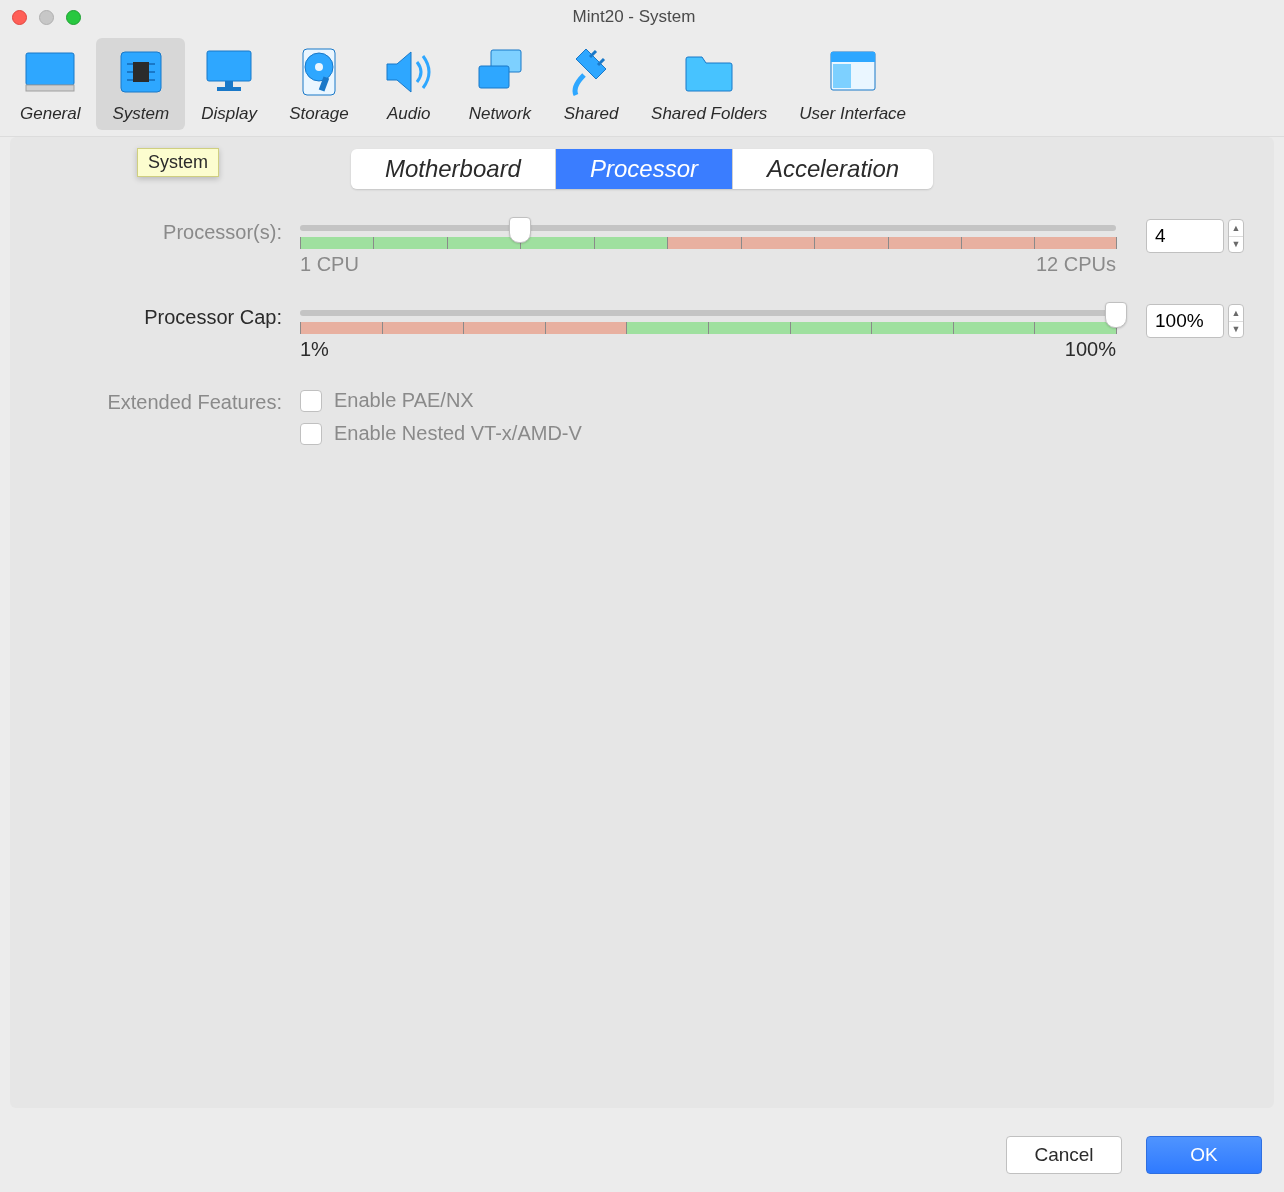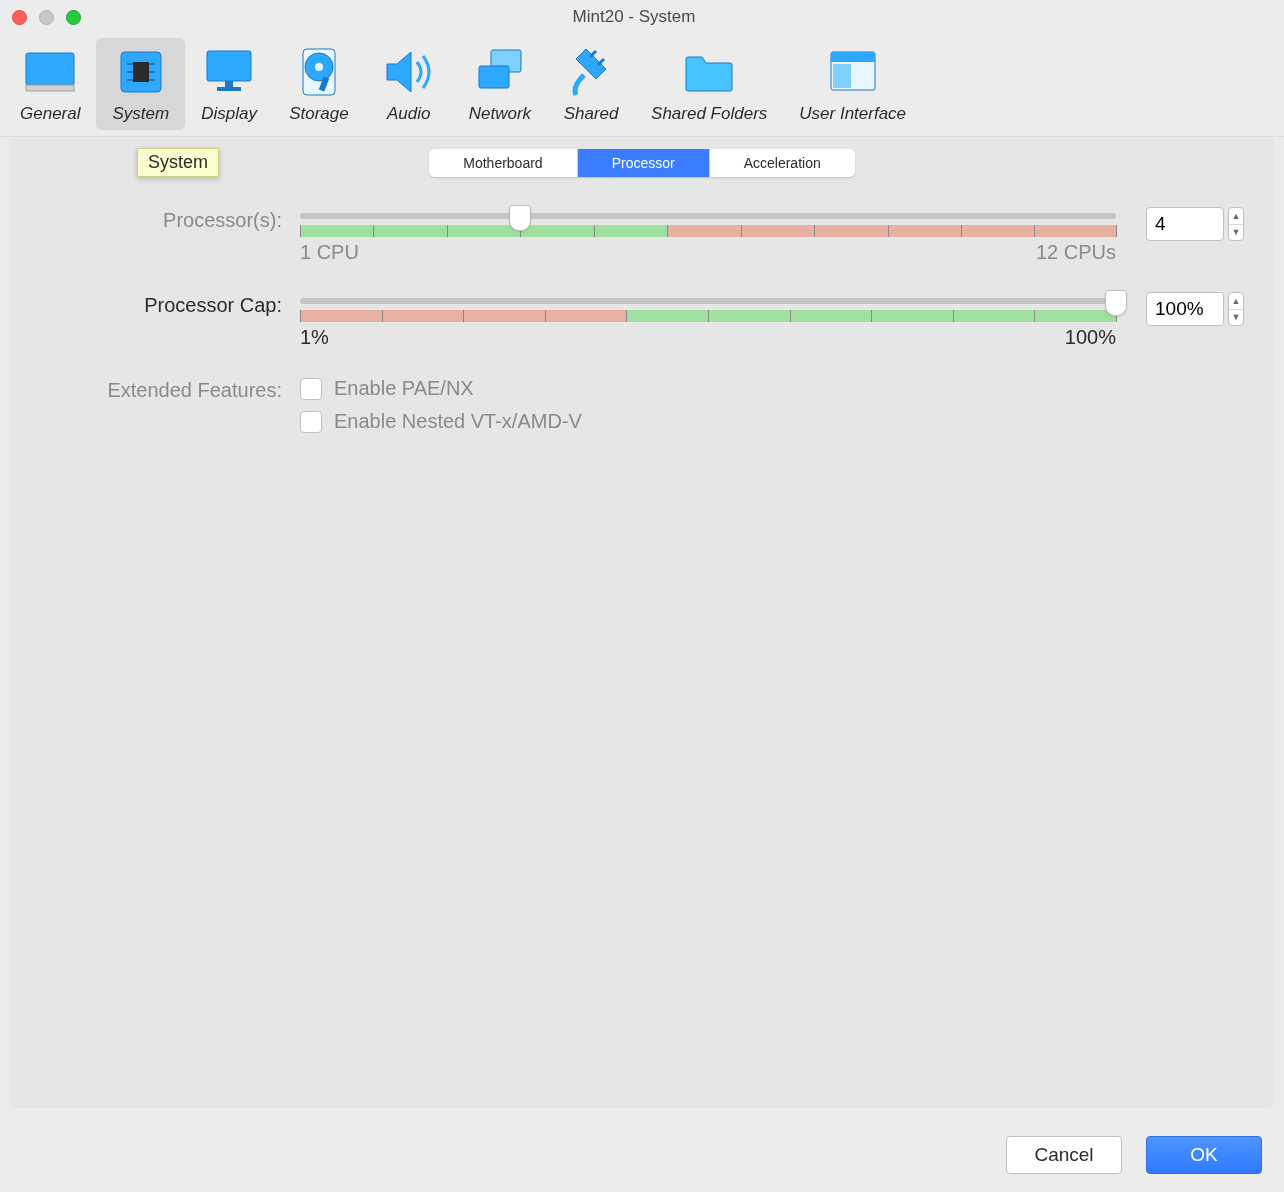--- a/index.html
+++ b/index.html
@@ -30,21 +30,21 @@
     box-shadow: 0 2px 6px rgba(0,0,0,.2);
     z-index: 10;
   }
 
   
   .content-wrap { flex: 1; padding: 0 10px 10px 10px; }
   .content-panel { background: #e6e6e6; border-radius: 6px; height: 100%; padding: 12px 30px 20px 30px; display: flex; flex-direction: column; }
 
   
   .segmented { display: flex; margin: 0 auto 30px auto; border-radius: 6px; overflow: hidden; box-shadow: 0 1px 2px rgba(0,0,0,.15); }
-  .seg { background: #fff; padding: 6px 34px; font-size: 14px; border-right: 1px solid #d0d0d0; cursor: default; }
+  .seg { background: #fff; padding: 6px 34px; font-size: 24px; border-right: 1px solid #d0d0d0; cursor: default; font-style: italic; }
   .seg:last-child { border-right: none; }
   .seg.active { background: #3a7dff; color: #fff; }
 
   
   .row { display: flex; align-items: flex-start; margin-bottom: 28px; }
   .row-label { width: 260px; text-align: right; font-size: 20px; color: #8a8a8a; padding-top: 2px; padding-right: 18px; }
   .row-label.dark { color: #2b2b2b; }
   .row-body { flex: 1; display: flex; align-items: flex-start; }
 
   

